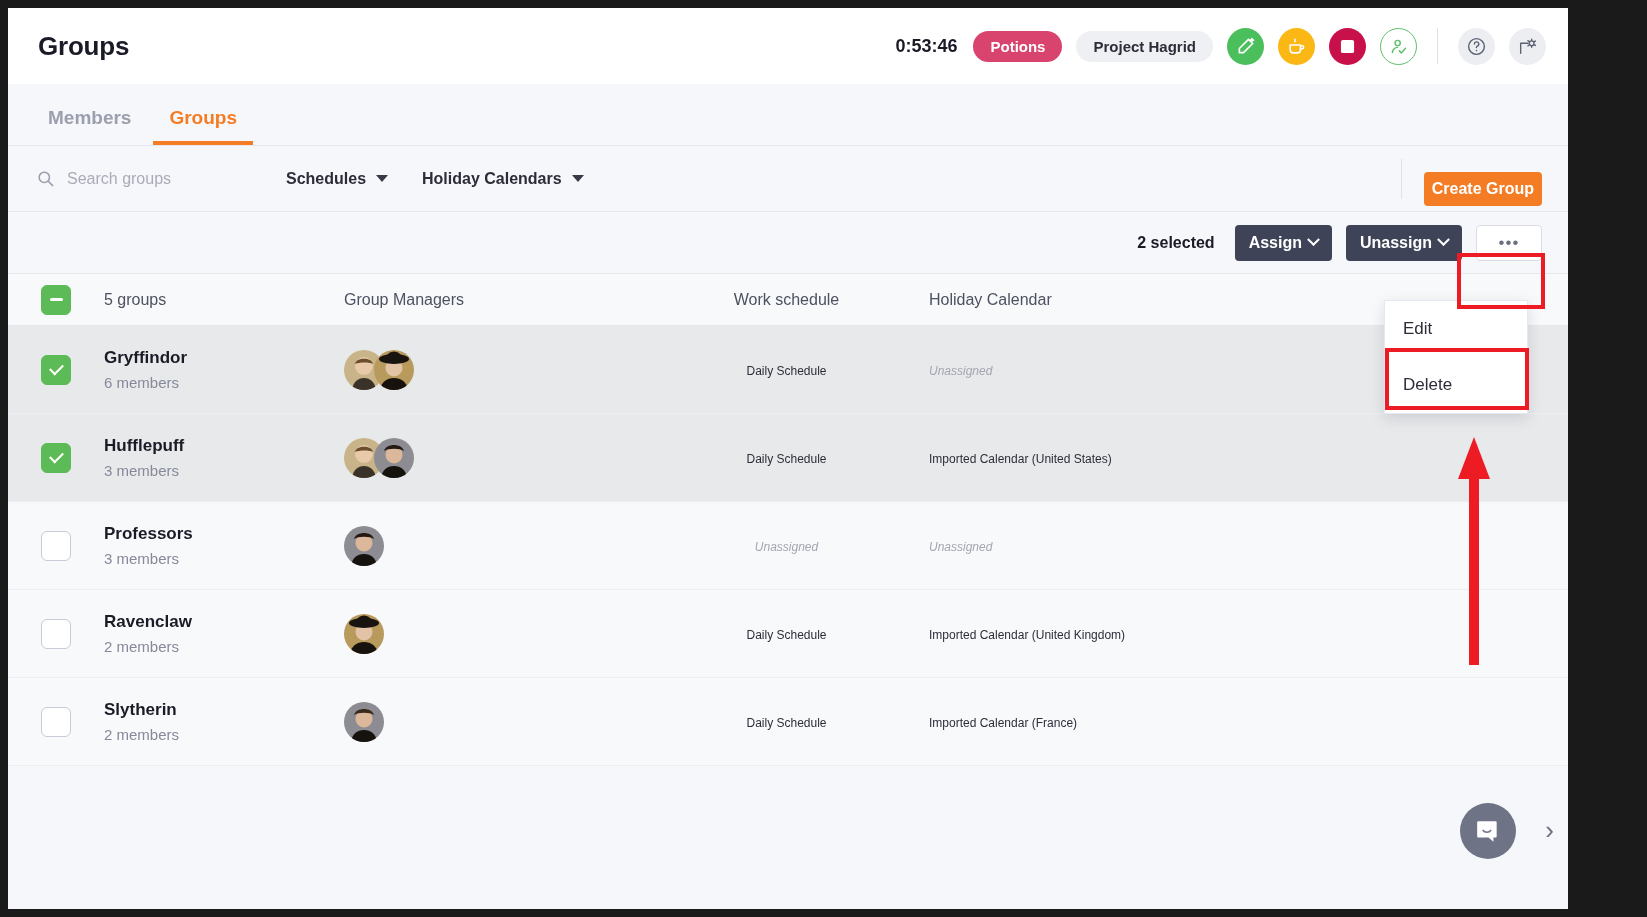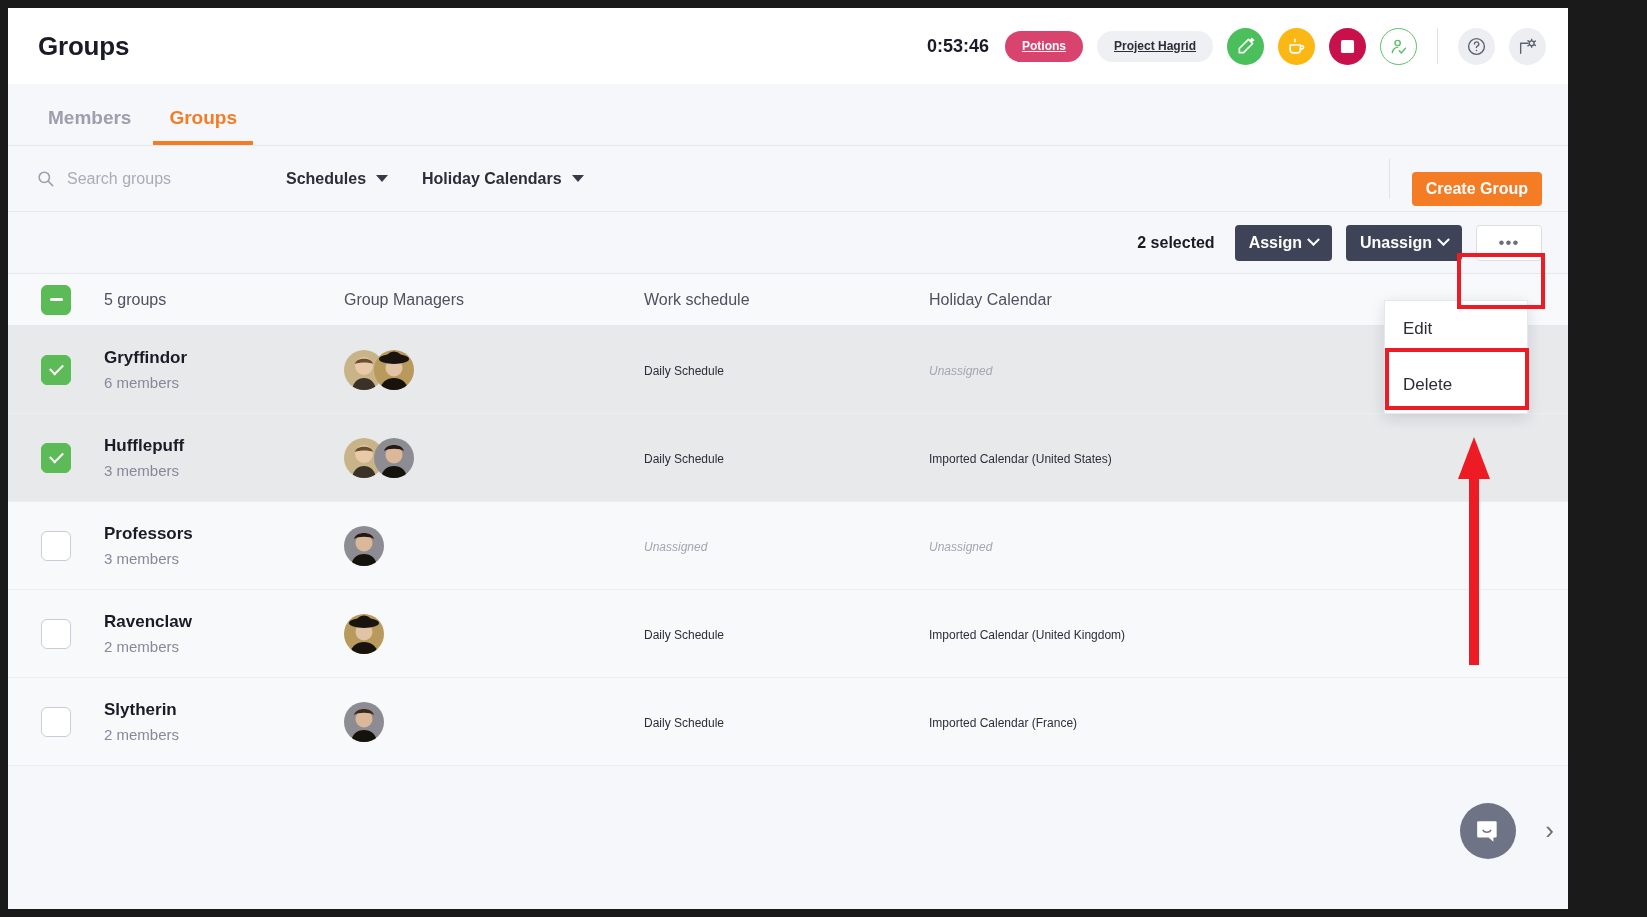--- a/index.html
+++ b/index.html
@@ -31,21 +31,21 @@
   .topbar-right {
     margin-left: auto; display: flex; align-items: center; gap: 14px;
   }
   .timer {
     font-size: 18px; font-weight: bold; color: #1b1b28;
     font-variant-numeric: tabular-nums; margin-right: 2px;
   }
   .pill {
     height: 31px; padding: 0 17px; border-radius: 16px;
     display: flex; align-items: center; justify-content: center;
-    font-size: 12px; font-weight: bold; text-decoration: underline;
+    font-size: 15px; font-weight: bold;
   }
   .pill-task { background: #d9446f; color: #fff; }
   .pill-project { background: #eff0f3; color: #2d2d3a; font-weight: bold; }
   .circle-btn {
     width: 37px; height: 37px; border-radius: 50%;
     display: flex; align-items: center; justify-content: center;
     cursor: pointer; flex: none;
   }
   .cb-green  { background: #4bbf5b; }
   .cb-yellow { background: #fbb713; }
@@ -88,21 +88,21 @@
     width: 0; height: 0; border-left: 6px solid transparent;
     border-right: 6px solid transparent; border-top: 7px solid #3a3a46;
   }
   .create-wrap {
     margin-left: auto; display: flex; align-items: center; height: 100%;
     padding-right: 26px;
   }
   .vsep { width: 1px; height: 40px; background: #e1e3ea; margin-right: 22px; }
   .btn-create {
     background: #f47c24; color: #fff; border: none; border-radius: 4px;
-    height: 34px; padding: 0 14px; font-size: 16px; font-weight: bold;
+    height: 34px; padding: 0 8px; font-size: 16px; font-weight: bold;
     cursor: pointer; font-family: "Liberation Sans", sans-serif; margin-top: 20px;
   }
 
   
   .action-row {
     height: 62px; background: #f6f7fa; display: flex;
     align-items: center; justify-content: flex-end;
     padding-right: 26px; gap: 14px; position: relative;
     border-bottom: 1px solid #e6e8ee;
   }
@@ -142,21 +142,21 @@
   .row {
     display: flex; align-items: center; height: 88px;
     border-bottom: 1px solid #eceef2; position: relative;
   }
   .row.head { height: 52px; background: #f8f9fb; border-bottom: 1px solid #e6e8ee; }
   .row.selected { background: #e8e9eb; }
   .row.plain { background: #f8f9fb; }
   .c-check { width: 96px; display: flex; align-items: center; justify-content: center; flex: none; }
   .c-name  { width: 240px; flex: none; }
   .c-mgr   { width: 300px; flex: none; display: flex; align-items: center; }
-  .c-sched { width: 285px; flex: none; }
+  .c-sched { width: 285px; flex: none; text-align: center; }
   .c-cal   { flex: 1; }
   .colhead { font-size: 16px; color: #4d5161; }
   .grp-name { font-size: 17px; font-weight: bold; color: #1b1b28; }
   .grp-sub  { font-size: 15px; color: #85899a; margin-top: 6px; }
   .cellval  { font-size: 12px; color: #2d2d3a; }
   .cellval.unassigned { color: #a3a6b3; font-style: italic; }
 
   .cbx {
     width: 30px; height: 30px; border-radius: 6px; border: 1.5px solid #c9ccd6;
     background: #fff; cursor: pointer; display: flex; align-items: center; justify-content: center;

